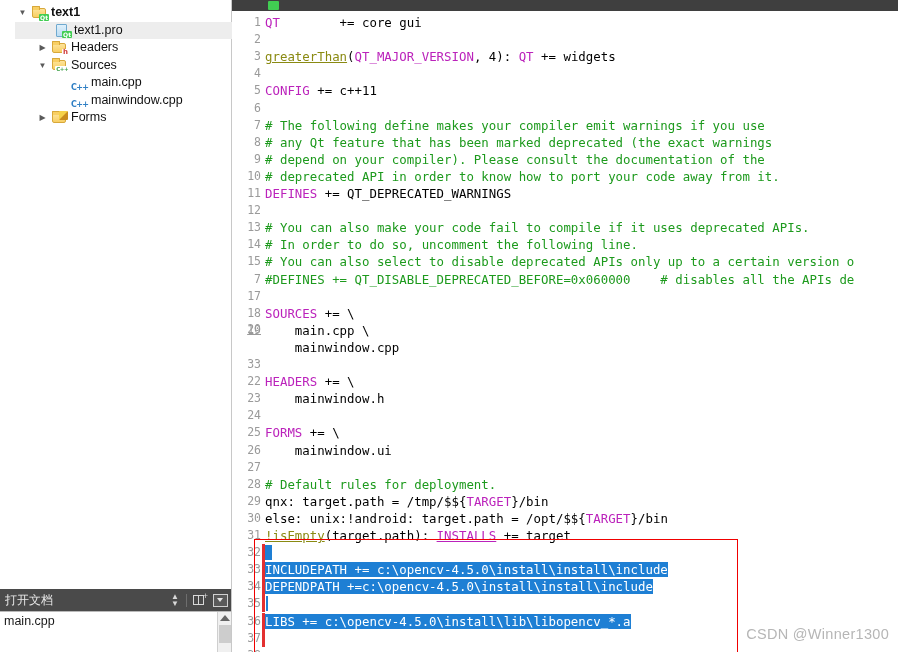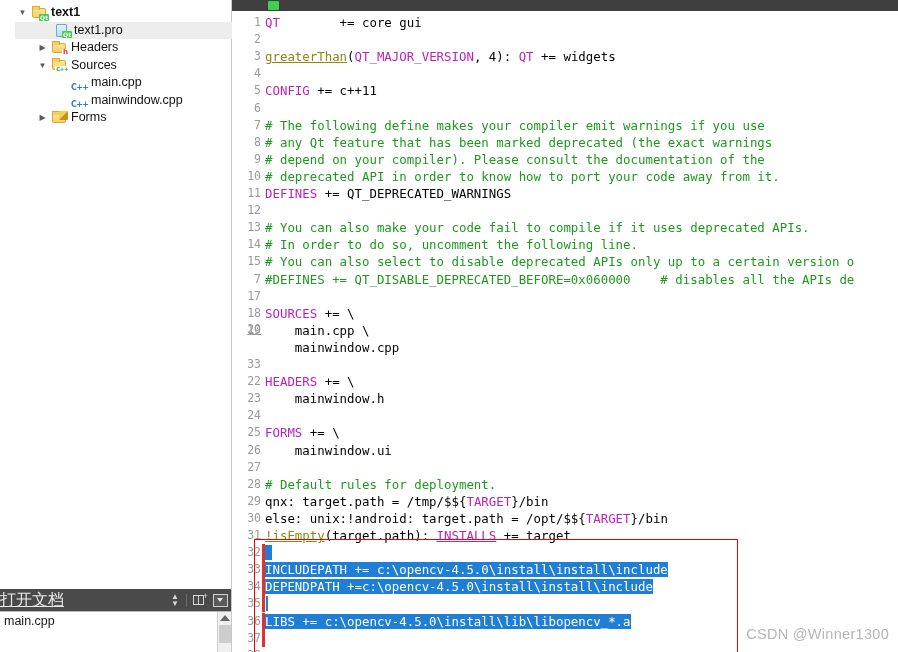--- a/index.html
+++ b/index.html
@@ -93,21 +93,21 @@
 
   .label { font-size: 12.5px; color: #111; }
   .label.bold { font-weight: bold; }
 
   
   .docs-header {
     position: absolute; left: 0; bottom: 41px; width: 231px; height: 22px;
     background: #4a4a4a; color: #e8e8e8;
     display: flex; align-items: center;
   }
-  .docs-header .title { font-size: 16px; flex: 1; text-decoration: underline; }
+  .docs-header .title { font-size: 12px; padding-left: 5px; flex: 1; }
   .hdr-btn {
     width: 22px; height: 22px; display: flex; align-items: center;
     justify-content: center; color: #d8d8d8; font-size: 10px;
     position: relative;
   }
   .hdr-sep { width: 1px; height: 13px; background: #6e6e6e; }
   .updown { font-size: 8px; line-height: 7px; text-align: center; }
   .splitico {
     width: 11px; height: 10px; border: 1.4px solid #d8d8d8;
     position: relative;

